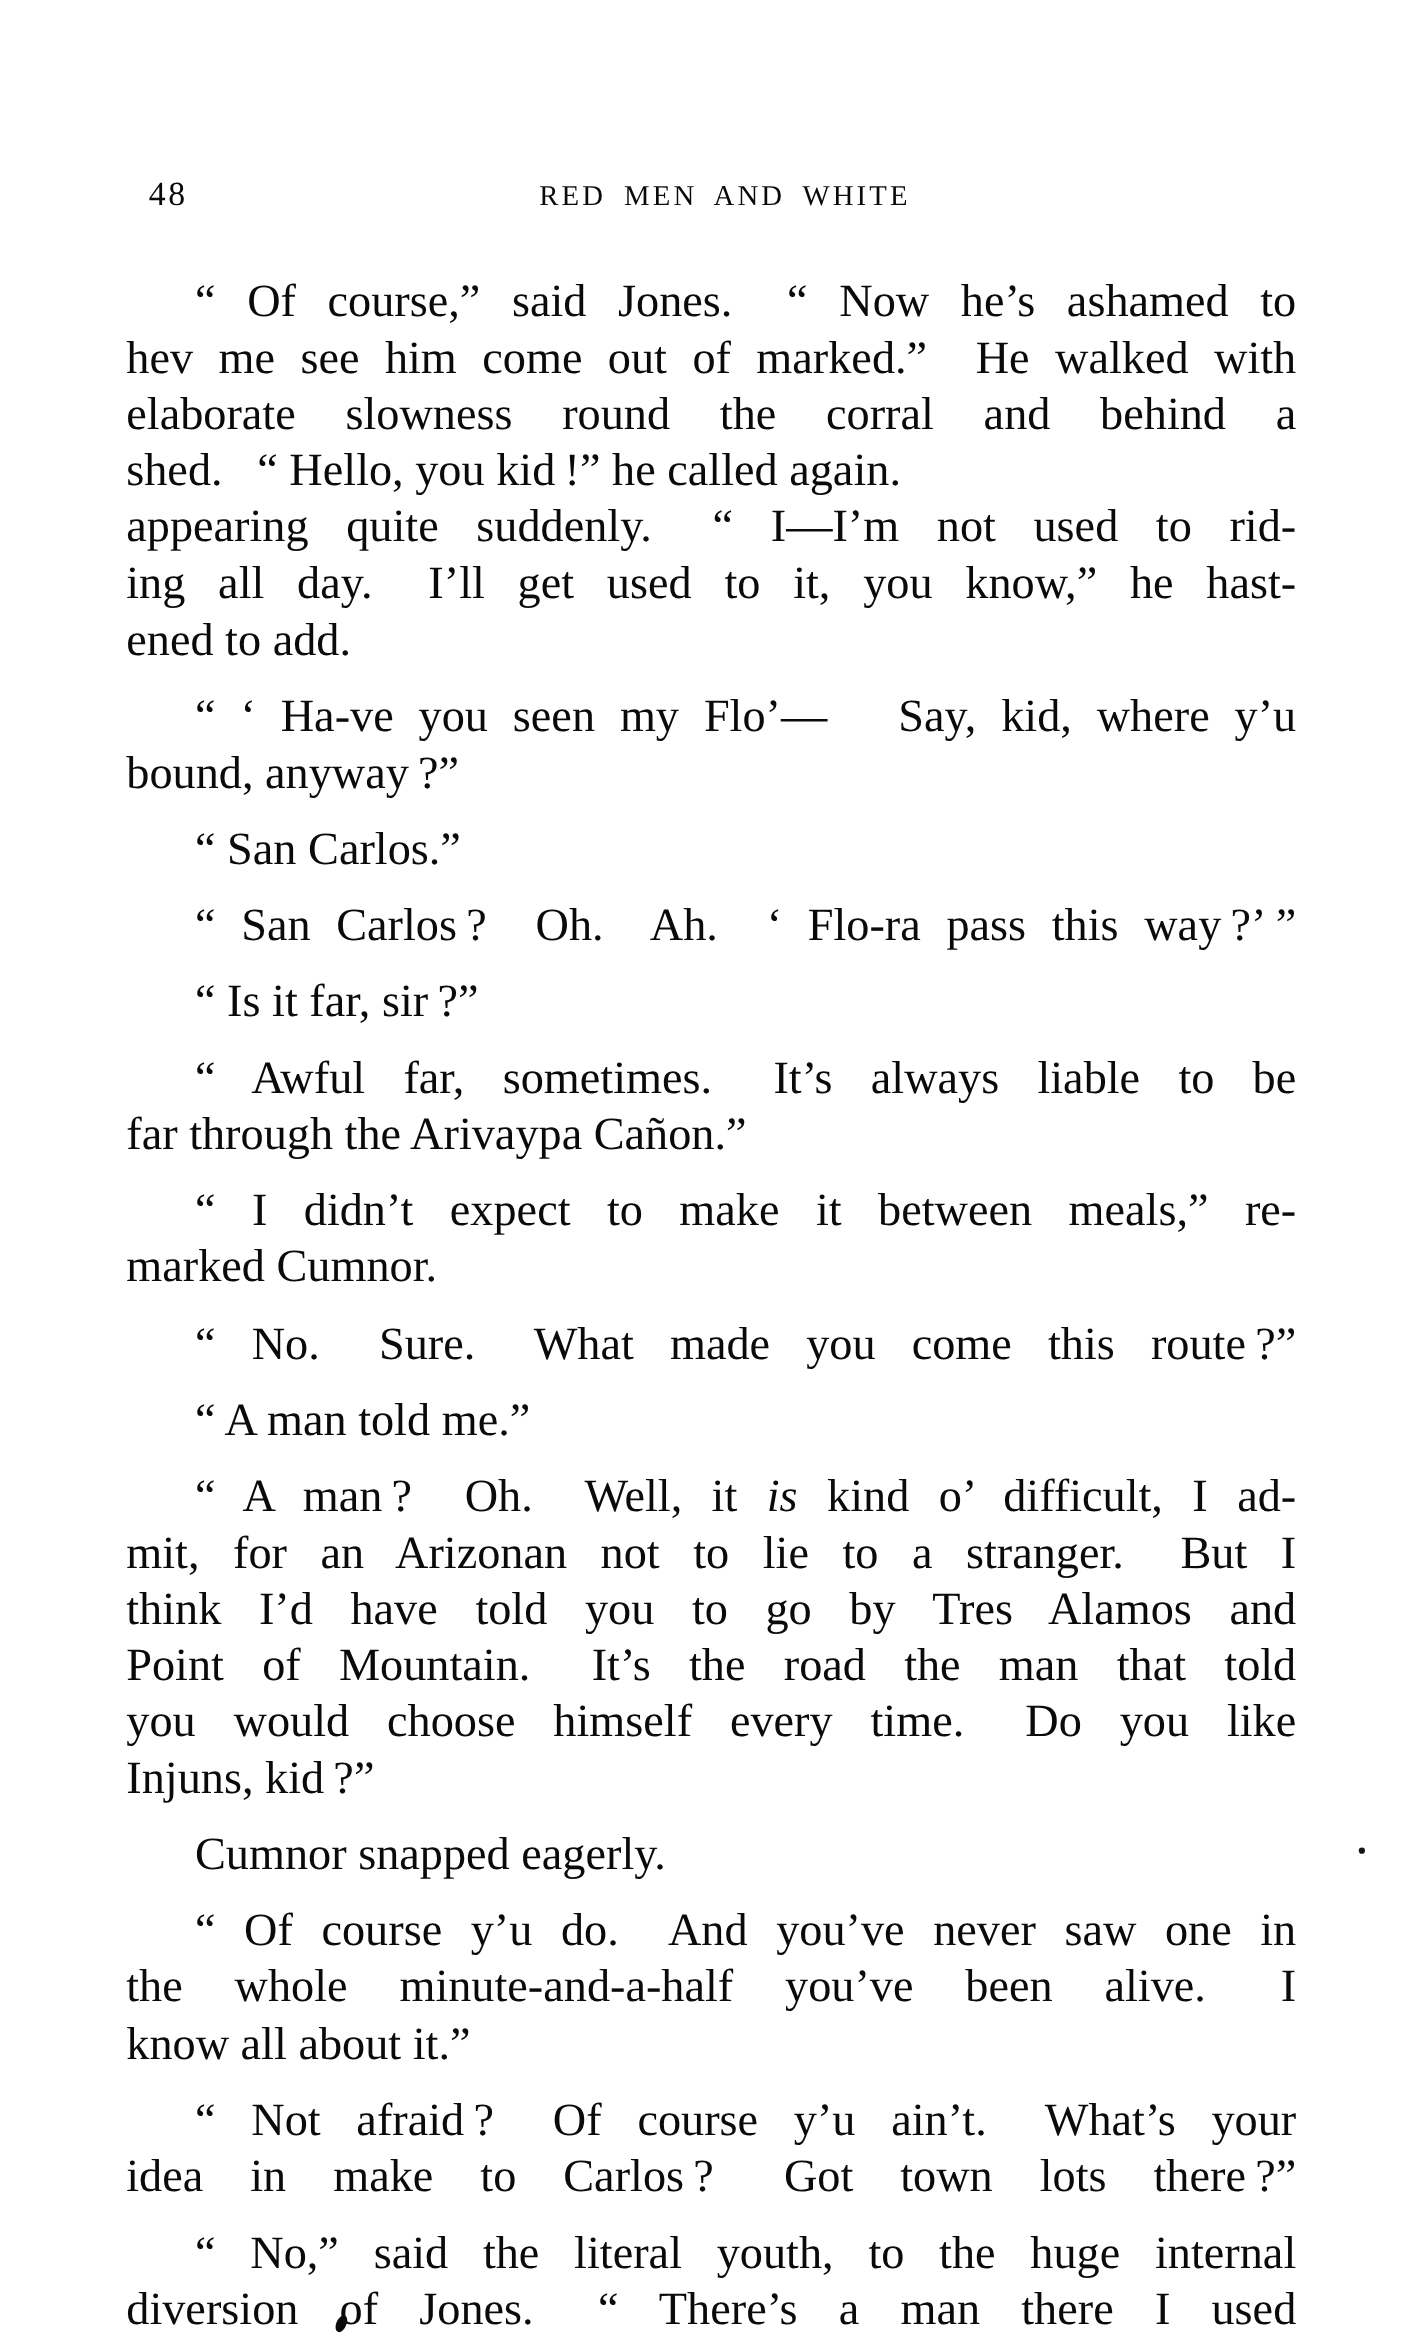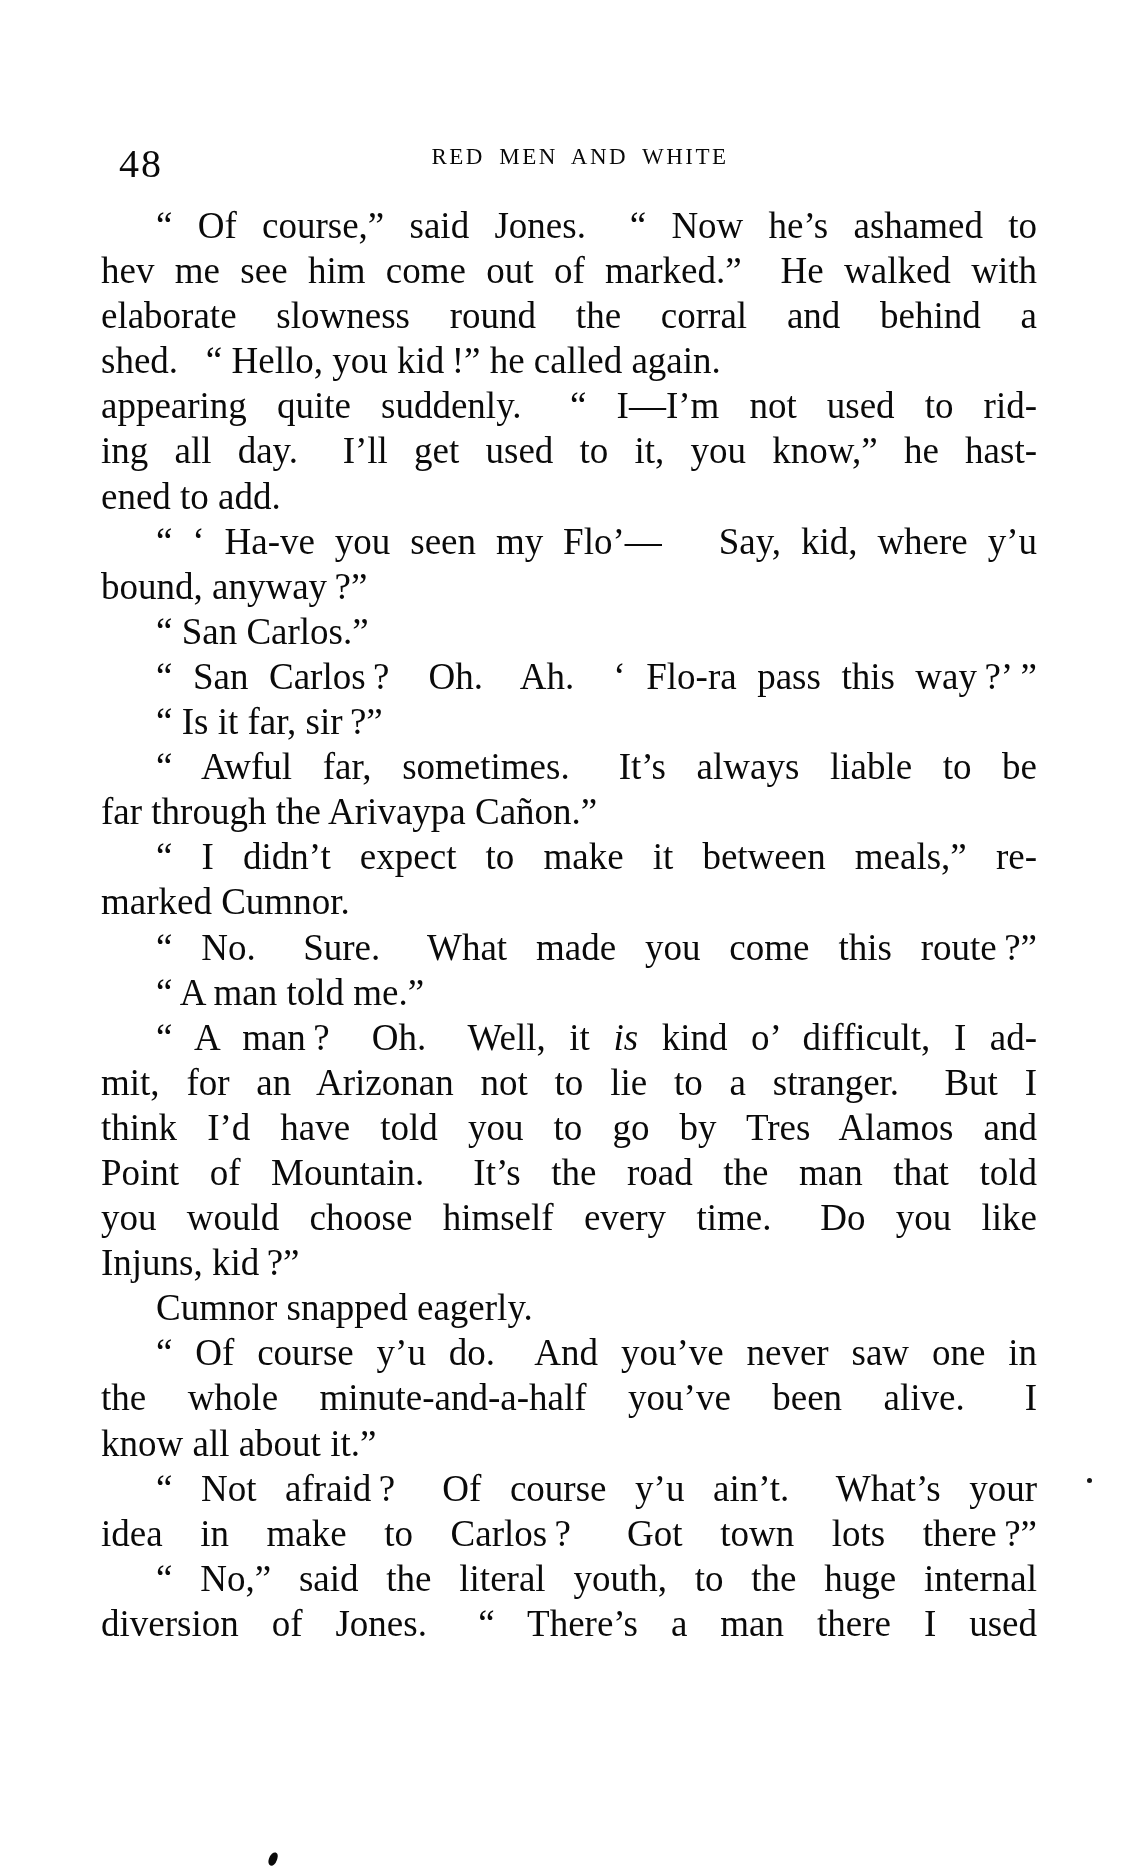--- a/index.html
+++ b/index.html
@@ -11,21 +11,21 @@
     overflow: hidden;
   }
   .page {
     position: absolute; inset: 0;
     background: #ffffff;
     color: #0a0a0a;
   }
   .page-number {
     position: absolute;
     left: 119px; top: 140px;
-    font-size: 40px;
+    font-size: 27px;
     letter-spacing: 2px;
     color: #0a0a0a;
   }
   .running-title {
     position: absolute;
     left: 101px; top: 144px; width: 936px;
     padding-left: 22px;
     box-sizing: border-box;
     text-align: center;
     font-size: 23px;
@@ -43,20 +43,21 @@
   .line {
     text-align: left;
     white-space: normal;
   }
   .line.j {
     text-align: justify;
     text-align-last: justify;
   }
   .line.in {
     text-indent: 55px;
+    margin-top: 16px;
   }
   .line em { font-style: italic; }
   .ink-speck-1 {
     position: absolute;
     left: 269px; top: 1852px;
     width: 8px; height: 14px;
     background: #0a0a0a;
     border-radius: 60% 40% 55% 45%;
     transform: rotate(18deg);
   }

